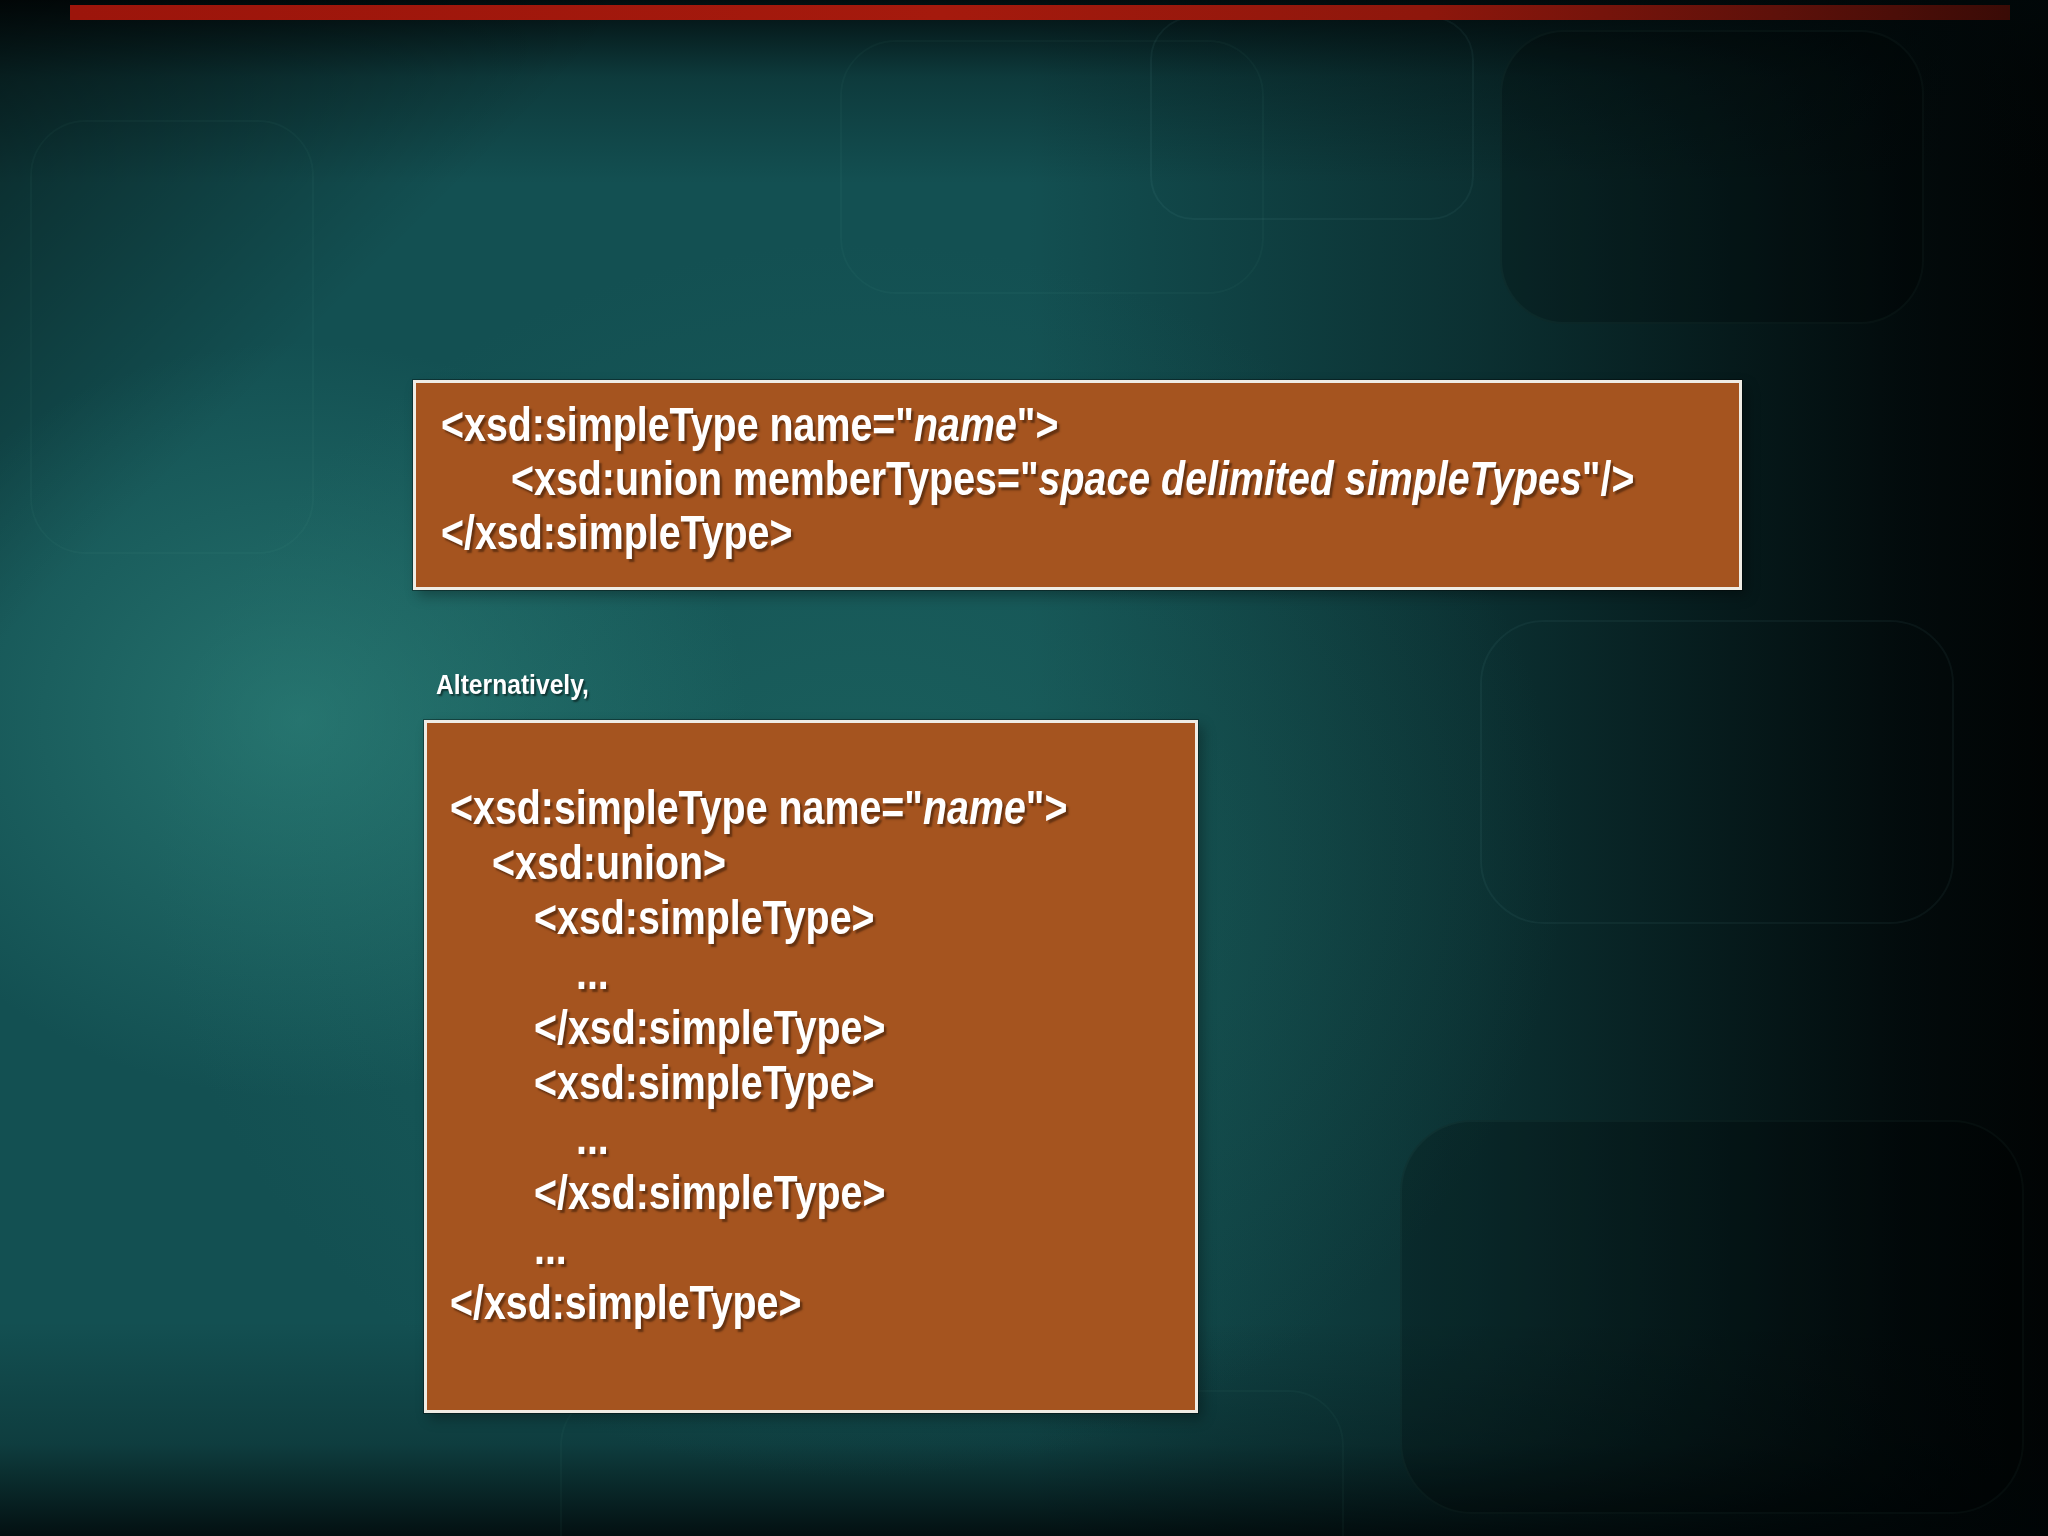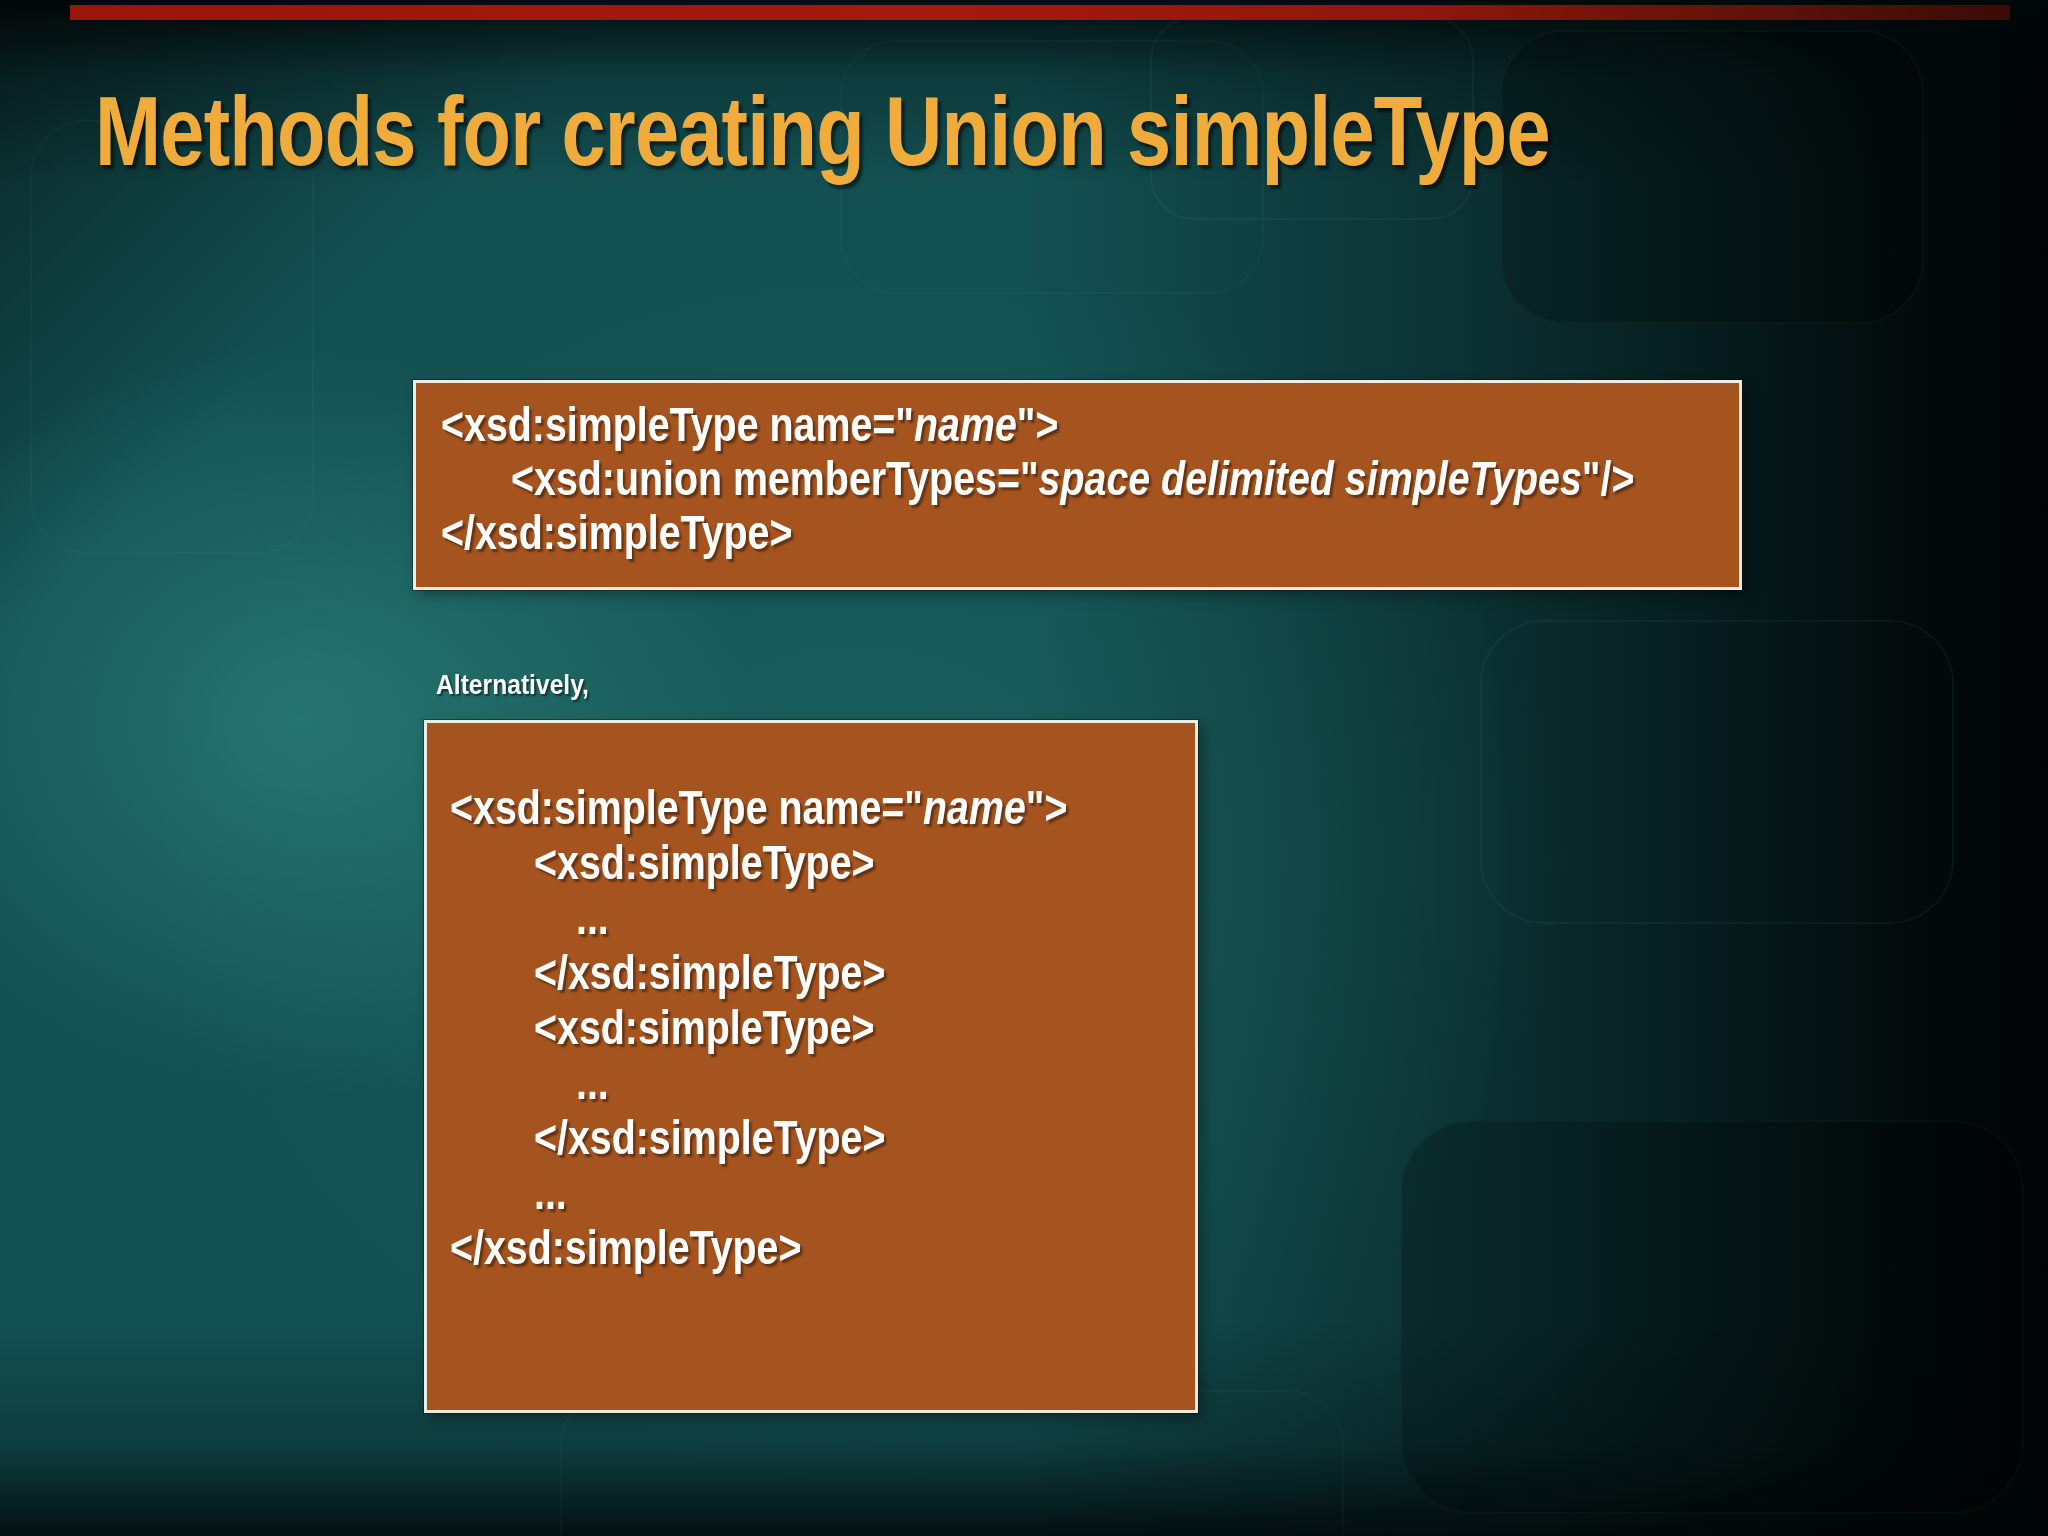--- a/index.html
+++ b/index.html
@@ -58,32 +58,32 @@
   <div class="tile dark" style="left:1500px;top:30px;width:420px;height:290px;border-radius:64px;"></div>
   <div class="tile" style="left:1150px;top:16px;width:320px;height:200px;border-radius:44px;"></div>
   <div class="tile faint" style="left:840px;top:40px;width:420px;height:250px;"></div>
   <div class="tile" style="left:1480px;top:620px;width:470px;height:300px;border-radius:64px;"></div>
   <div class="tile dark" style="left:1400px;top:1120px;width:620px;height:390px;border-radius:72px;"></div>
   <div class="tile faint" style="left:560px;top:1390px;width:780px;height:260px;"></div>
   <div class="tile faint" style="left:30px;top:120px;width:280px;height:430px;"></div>
 
   <div class="accent-bar"></div>
 
-  <div class="title"><span class="squeeze">Methods for creating Union simpleType</span></div>
 
   <div class="code-box box1">
       <div class="code-line" style="padding-left: 0px;"><span class="squeeze"><span>&lt;xsd:simpleType name="</span><span class="ital">name</span><span>"&gt;</span></span></div>
       <div class="code-line" style="padding-left: 70px;"><span class="squeeze"><span>&lt;xsd:union memberTypes="</span><span class="ital">space delimited simpleTypes</span><span>"/&gt;</span></span></div>
       <div class="code-line" style="padding-left: 0px;"><span class="squeeze"><span>&lt;/xsd:simpleType&gt;</span></span></div>
     </div>
 
   <div class="alt-label"><span class="squeeze">Alternatively,</span></div>
 
   <div class="code-box box2">
       <div class="code-line" style="padding-left: 0px;"><span class="squeeze"><span>&lt;xsd:simpleType name="</span><span class="ital">name</span><span>"&gt;</span></span></div>
+      <div class="code-line" style="padding-left: 42px;"><span class="squeeze"><span>&lt;xsd:union&gt;</span></span></div>
       <div class="code-line" style="padding-left: 84px;"><span class="squeeze"><span>&lt;xsd:simpleType&gt;</span></span></div>
       <div class="code-line" style="padding-left: 126px;"><span class="squeeze"><span>...</span></span></div>
       <div class="code-line" style="padding-left: 84px;"><span class="squeeze"><span>&lt;/xsd:simpleType&gt;</span></span></div>
       <div class="code-line" style="padding-left: 84px;"><span class="squeeze"><span>&lt;xsd:simpleType&gt;</span></span></div>
       <div class="code-line" style="padding-left: 126px;"><span class="squeeze"><span>...</span></span></div>
       <div class="code-line" style="padding-left: 84px;"><span class="squeeze"><span>&lt;/xsd:simpleType&gt;</span></span></div>
       <div class="code-line" style="padding-left: 84px;"><span class="squeeze"><span>...</span></span></div>
       <div class="code-line" style="padding-left: 0px;"><span class="squeeze"><span>&lt;/xsd:simpleType&gt;</span></span></div>
     </div>
 

